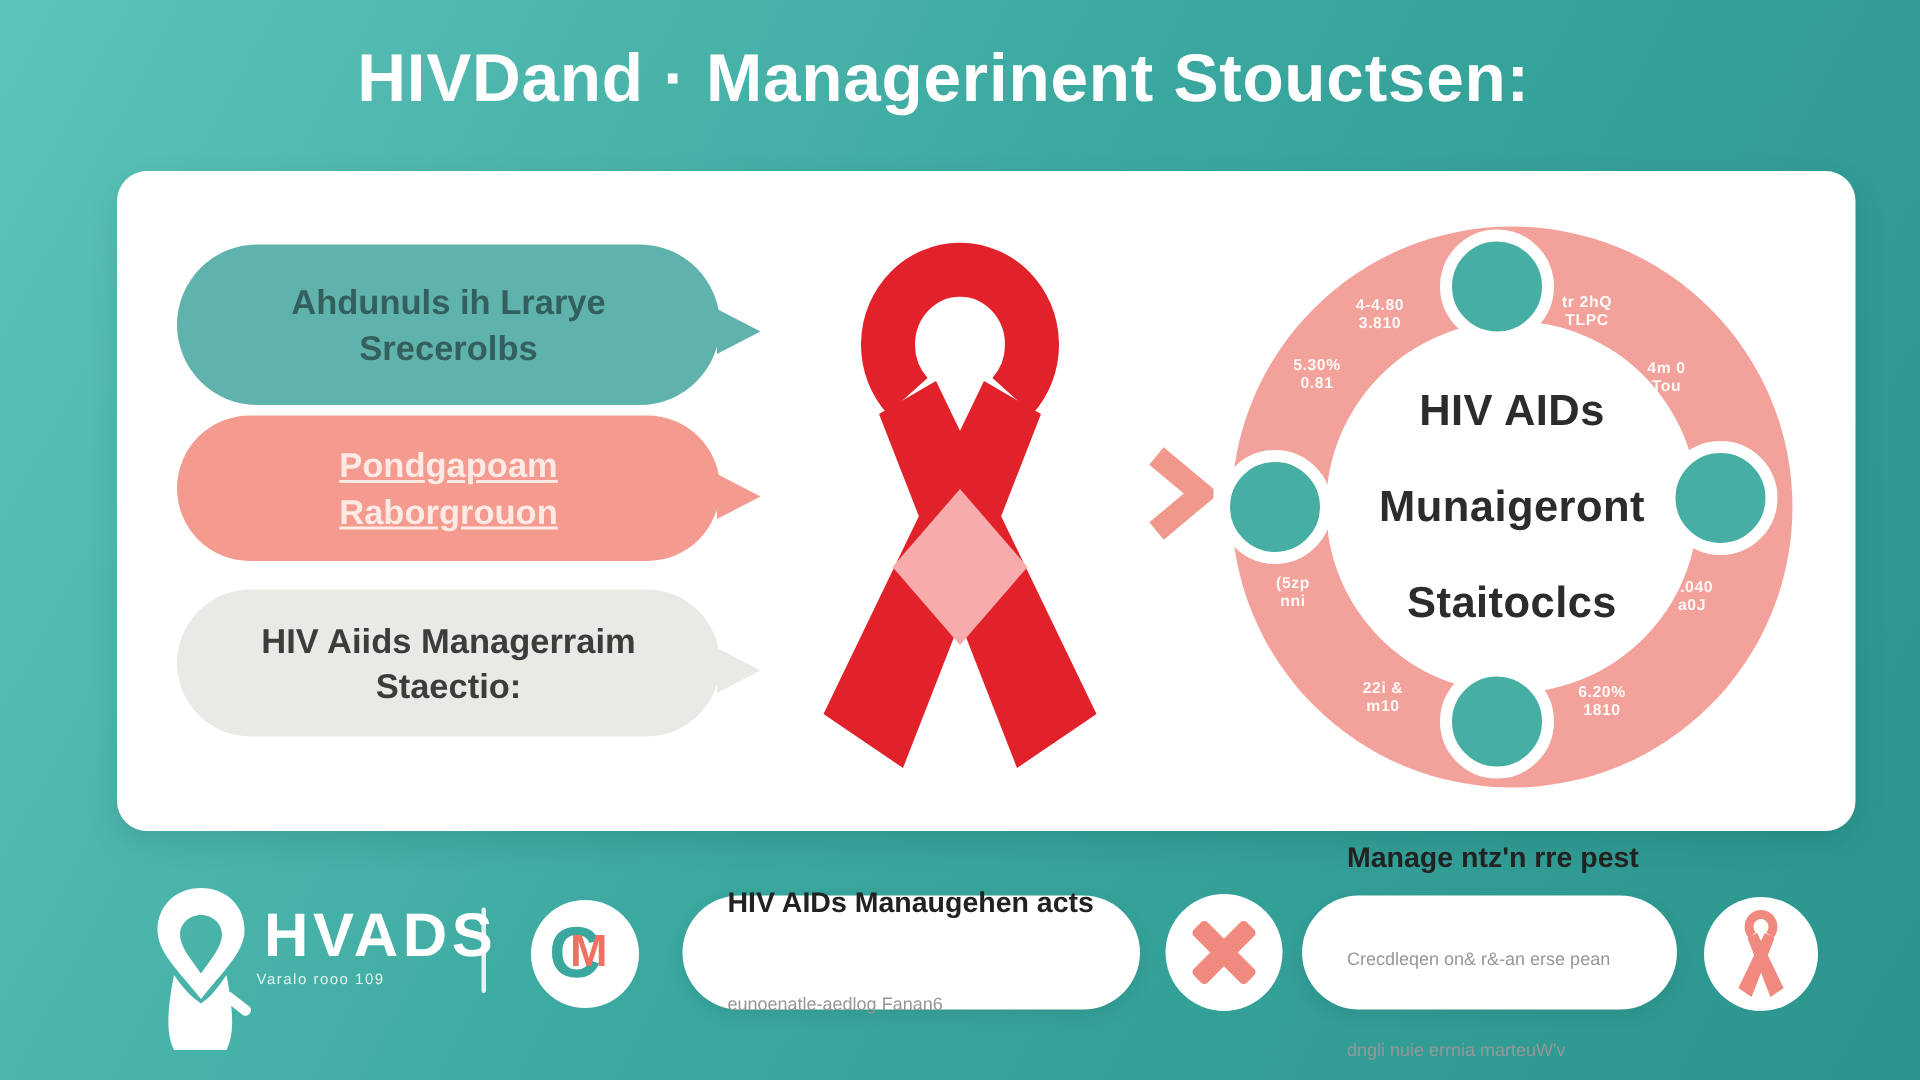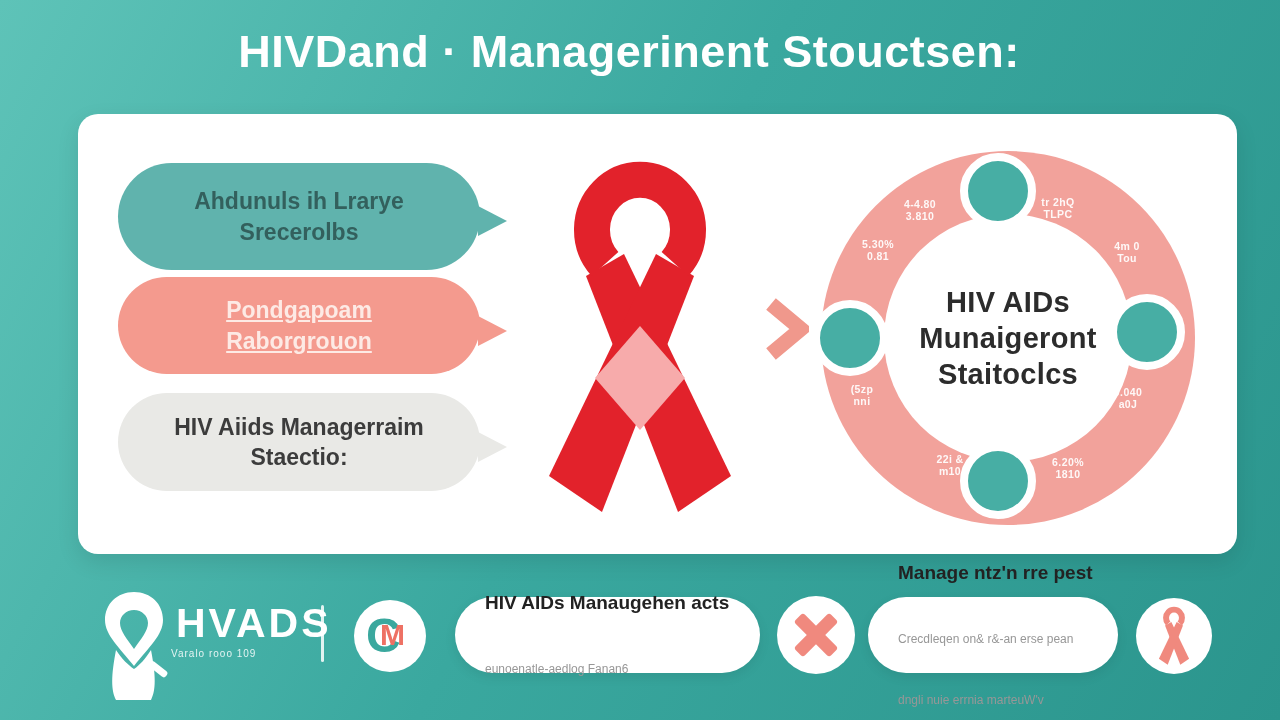--- a/index.html
+++ b/index.html
@@ -40,27 +40,27 @@
   .node{position:absolute;width:60px;height:60px;border-radius:50%;
     background:#47aea4;border:8px solid #ffffff;}
   .node-n{left:139px;top:2px;}
   .node-e{left:288px;top:143px;}
   .node-s{left:139px;top:292px;}
   .node-w{left:-9px;top:149px;}
   .ring-label{position:absolute;transform:translate(-50%,-50%);
     text-align:center;font-size:10.5px;font-weight:700;line-height:1.15;
     color:rgba(255,255,255,0.92);letter-spacing:0.4px;}
   .rl-1{left:99px;top:59px;}  .rl-2{left:57px;top:99px;}
-  .rl-3{left:237px;top:57px;} .rl-4{left:306px;top:101px;}
-  .rl-5{left:41px;top:244px;} .rl-6{left:101px;top:314px;margin-left:28px;}
+  .rl-3{left:237px;top:57px;} .rl-4{left:290px;top:101px;}
+  .rl-5{left:41px;top:244px;} .rl-6{left:101px;top:314px;}
   .rl-7{left:247px;top:317px;}.rl-8{left:307px;top:247px;}
   .ring-center{position:absolute;left:63px;top:63px;width:248px;height:248px;
     display:flex;flex-direction:column;align-items:center;justify-content:center;
     text-align:center;font-size:29px;font-weight:800;color:#2c2c2c;
-    line-height:1.25;letter-spacing:0.3px;}
+    line-height:1.25;letter-spacing:0.3px;gap:28px;}
 
   
   .person-icon{position:absolute;left:88px;top:590px;}
   .brand-name{position:absolute;left:176px;top:600px;color:#ffffff;
     font-size:41px;font-weight:700;letter-spacing:3px;}
   .brand-tagline{position:absolute;left:171px;top:648px;color:rgba(255,255,255,0.85);
     font-size:10px;letter-spacing:1px;}
   .footer-divider{position:absolute;left:321px;top:605px;width:3px;height:57px;
     background:rgba(255,255,255,0.85);border-radius:2px;}
 

